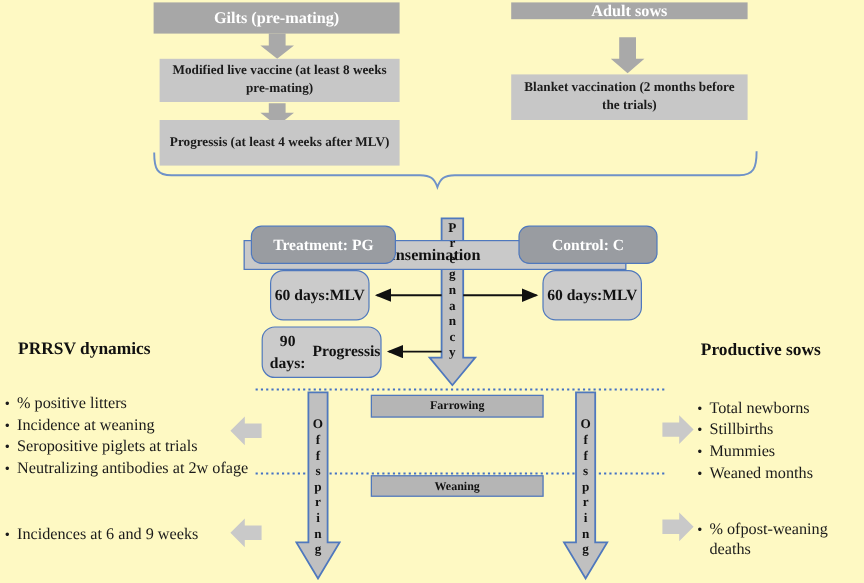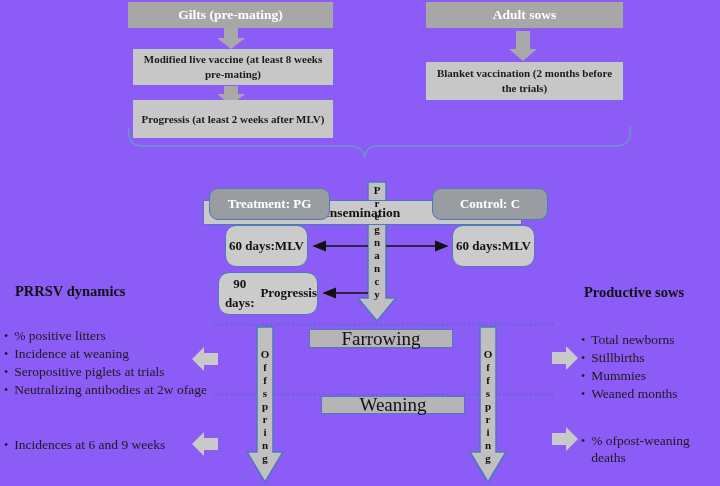--- a/index.html
+++ b/index.html
@@ -1,27 +1,27 @@
 <!DOCTYPE html>
 <html><head>
 <meta charset="utf-8">
 <style>
   html,body{margin:0;padding:0;background:#fff;}
   .stage{
-    position:relative;width:720px;height:486px;background:#8b5cf6;overflow:hidden;
+    position:relative;width:720px;height:486px;background:#fef9c3;overflow:hidden;
     font-family:"Liberation Serif","DejaVu Serif",serif;color:#1b1b1b;
   }
   .abs{position:absolute;}
   .box{display:flex;align-items:center;justify-content:center;text-align:center;box-sizing:border-box;}
   .box-dark{background:#a7a7a7;color:#ffffff;font-weight:bold;font-size:13.5px;}
   .box-light{background:#c7c7c7;color:#1b1b1b;font-weight:bold;font-size:11px;line-height:1.35;padding:0 6px;}
   .box-ins{background:#c9c9c9;border:1.5px solid #4f78bd;font-weight:bold;font-size:13.5px;color:#111;margin-top:44px;}
   .pill-dark{background:#999ca1;border:1.5px solid #4f78bd;border-radius:9px;color:#fff;font-weight:bold;font-size:13px;}
   .pill-light{background:#cbcbcb;border:1.5px solid #4f78bd;border-radius:11px;color:#111;font-weight:bold;font-size:13px;line-height:1.45;}
-  .stage-box{background:#b5b5b5;border:1.5px solid #4f78bd;font-size:19px;color:#111;}
+  .stage-box{background:#b5b5b5;border:1.5px solid #4f78bd;font-size:10px;color:#111;font-weight:bold;}
   .vword{position:absolute;text-align:center;font-weight:bold;font-size:11px;line-height:13px;white-space:pre-line;color:#111;}
   .panel-head{position:absolute;font-weight:bold;font-size:14.5px;color:#111;}
   .panel-list{position:absolute;font-size:13.5px;line-height:17px;color:#1b1b1b;}
   .li{display:flex;align-items:baseline;}
   .blt{margin-right:6px;font-size:12px;}
   svg{position:absolute;left:0;top:0;}
 </style>
 </head>
 <body>
 
@@ -56,23 +56,23 @@
 
     <polygon fill="#c9c9c9" points="218,353 204,353 204,347 192,359 204,371 204,365 218,365"></polygon>
     <polygon fill="#c9c9c9" points="218,438 204,438 204,432 192,444 204,456 204,450 218,450"></polygon>
 
     <polygon fill="#c9c9c9" points="552,352 566,352 566,346 578,358 566,370 566,364 552,364"></polygon>
     <polygon fill="#c9c9c9" points="552,433 566,433 566,427 578,439 566,451 566,445 552,445"></polygon>
   </svg>
 
   <div class="abs box box-dark" style="left:128px;top:2px;width:205px;height:26px;">Gilts (pre-mating)</div>
   <div class="abs box box-light" style="left:133px;top:49px;width:200px;height:36px;">Modified live vaccine (at least 8 weeks pre-mating)</div>
-  <div class="abs box box-light" style="left:133px;top:100px;width:200px;height:38px;">Progressis (at least 2 weeks after MLV)</div>
+  <div class="abs box box-light" style="left:133px;top:100px;width:200px;height:38px;">Progressis (at least 4 weeks after MLV)</div>
 
-  <div class="abs box box-dark" style="left:426px;top:2px;width:197px;height:26px;">Adult sows</div>
+  <div class="abs box box-dark" style="left:426px;top:2px;width:197px;height:14px;">Adult sows</div>
   <div class="abs box box-light" style="left:426px;top:62px;width:197px;height:38px;">Blanket vaccination (2 months before the trials)</div>
 
   <div class="abs box box-ins" style="left:203px;top:156px;width:319px;height:25px;">Insemination</div>
 
   <div class="abs box pill-dark" style="left:432px;top:188px;width:116px;height:32px;">Control: C</div>
   <div class="abs box pill-dark" style="left:209px;top:188px;width:121px;height:32px;">Treatment: PG</div>
 
   <div class="abs box pill-light" style="left:225px;top:225px;width:83px;height:42px;">
     <span>60 days:</span>
     <span>MLV</span>
@@ -108,21 +108,21 @@
 f
 f
 s
 p
 r
 i
 n
 g</div>
 
   <div class="abs box stage-box" style="left:309px;top:329px;width:144px;height:19px;">Farrowing</div>
-  <div class="abs box stage-box" style="left:321px;top:396px;width:144px;height:18px;">Weaning</div>
+  <div class="abs box stage-box" style="left:309px;top:396px;width:144px;height:18px;">Weaning</div>
 
   <div class="panel-head" style="left:15px;top:283px;">PRRSV dynamics</div>
   <div class="panel-list" style="left:4px;top:327px;">
     <div class="li">
       <span class="blt">•</span>
       <span>% positive litters</span>
     </div>
     <div class="li">
       <span class="blt">•</span>
       <span>Incidence at weaning</span>

